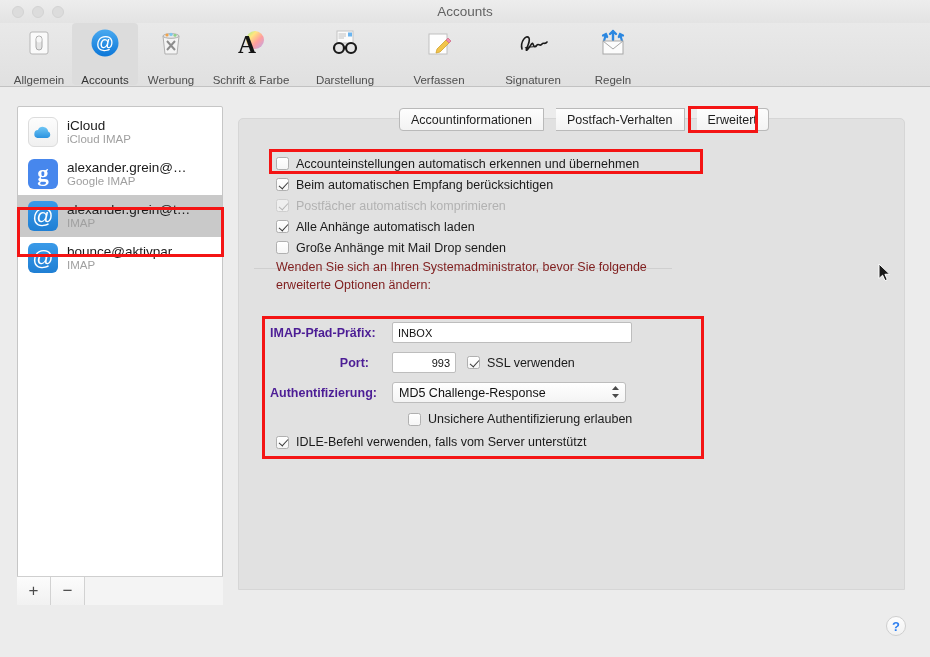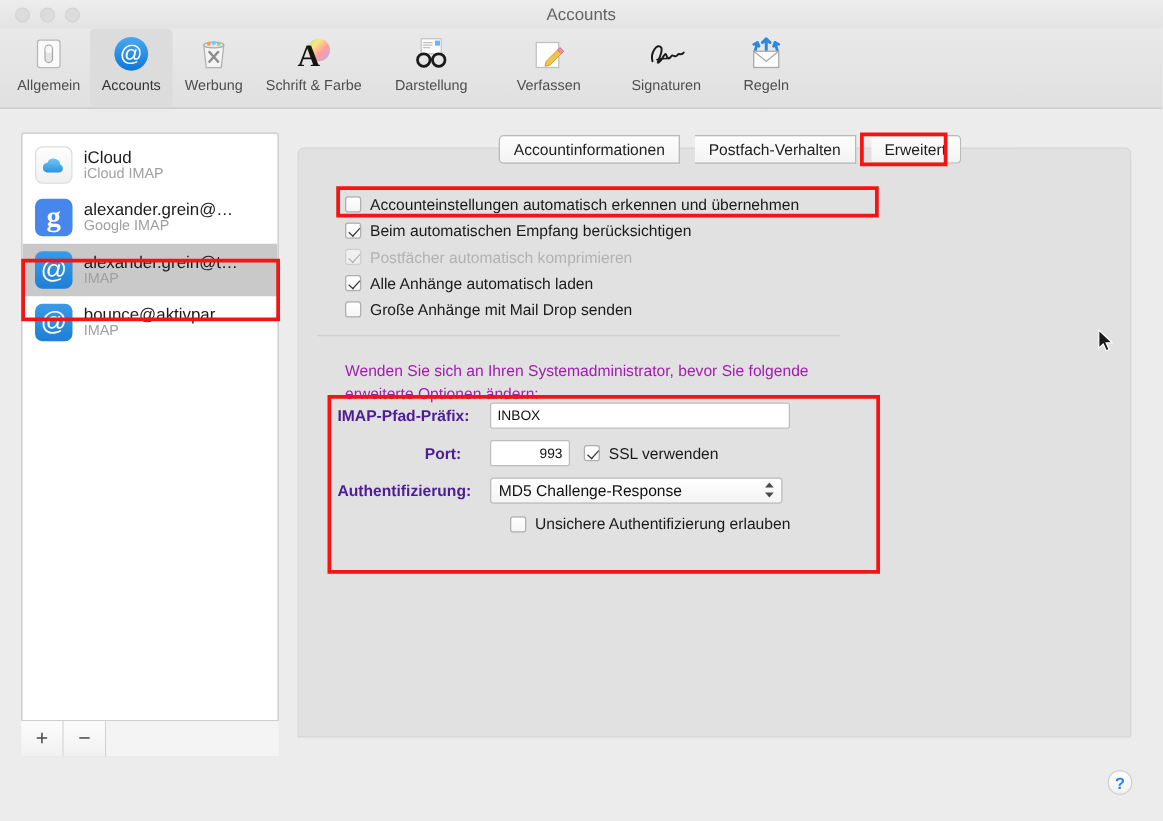--- a/index.html
+++ b/index.html
@@ -71,21 +71,21 @@
   }
   .tb-item.wide { width: 94px; }
   .tb-item.selected { background: #dcdcdc; height: 62px; }
   .tb-icon {
     height: 34px;
     display: flex;
     align-items: center;
     justify-content: center;
   }
   .tb-label {
-    margin-top: 3px;
+    margin-top: 14px;
     font-size: 11.5px;
     color: #4e4e4e;
     white-space: nowrap;
   }
   .tb-item.selected .tb-label { color: #333; }
 
   
   .sidebar {
     position: absolute;
     left: 17px; top: 106px;
@@ -249,24 +249,24 @@
 
   
   .separator {
     position: absolute;
     left: 254px; top: 268px;
     width: 418px; height: 1px;
     background: #cfcfcf;
   }
   .note {
     position: absolute;
-    left: 276px; top: 289px;
+    left: 276px; top: 259px;
     width: 400px;
     font-size: 12.5px;
-    color: #a21caf;
+    color: #7f1d1d;
     line-height: 1.42;
   }
 
   
   .form {
     position: absolute;
     left: 270px; top: 322px;
     width: 400px;
   }
   .frow {
@@ -616,20 +616,26 @@
     </div>
 
     <div class="frow">
       <div class="flabel"></div>
       <div class="inline-chk" style="margin-left:16px;">
         <div class="cb"></div>
         <div class="chk-label">Unsichere Authentifizierung erlauben</div>
       </div>
     </div>
 
+    <div class="frow" style="margin-left:6px;">
+      <div class="inline-chk" style="margin-left:0;">
+        <div class="cb checked"></div>
+        <div class="chk-label">IDLE-Befehl verwenden, falls vom Server unterstützt</div>
+      </div>
+    </div>
 
   </div>
 
   <div class="redbox" id="red-sidebar"></div>
   <div class="redbox" id="red-tab"></div>
   <div class="redbox" id="red-autodetect"></div>
   <div class="redbox" id="red-advanced"></div>
 
   <div class="help-btn">?</div>
 

